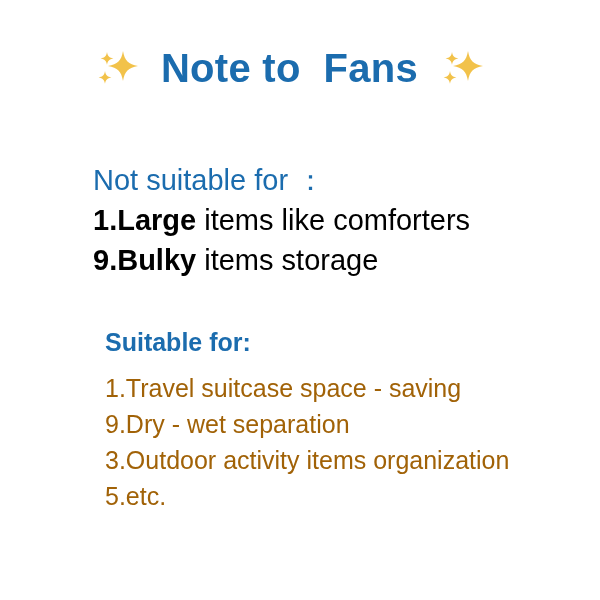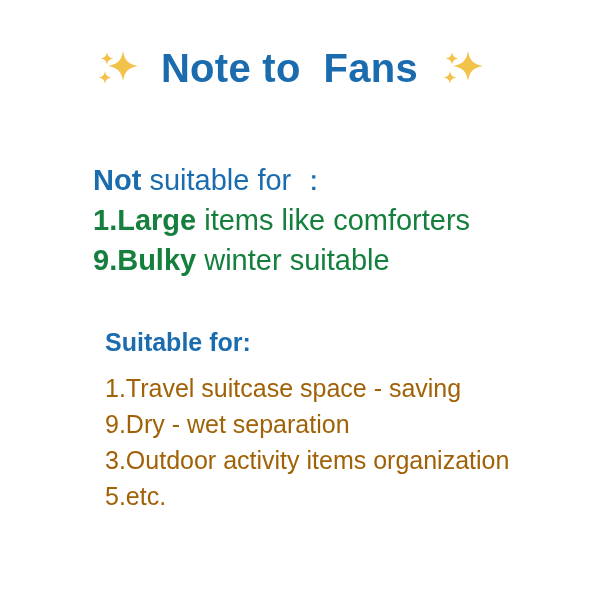--- a/index.html
+++ b/index.html
@@ -57,24 +57,24 @@
     left: 93px;
     top: 160px;
     width: 480px;
   }
   .line-not-head {
     font-size: 29px;
     color: #1b6cae;
     line-height: 1.38;
     white-space: pre;
   }
-  .line-not-head .bold { font-weight: 700; }
+  .line-not-head .bold { font-weight: 400; }
   .line-not-item {
     font-size: 29px;
-    color: #15803d;
+    color: #000000;
     line-height: 1.38;
     white-space: pre;
   }
   .line-not-item .bold { font-weight: 700; }
   .line-not-item .rest { font-weight: 400; }
 
   
   .block-ok {
     position: absolute;
     left: 105px;
@@ -123,21 +123,21 @@
     </span>
 
   </div>
 
   <div class="block-not">
 
     <div class="line-not-head"><span class="bold">Not</span><span> suitable for ：</span></div>
 
     <div class="line-not-item"><span class="bold">1.Large</span><span class="rest"> items like comforters</span></div>
 
-    <div class="line-not-item"><span class="bold">9.Bulky</span><span class="rest"> winter suitable</span></div>
+    <div class="line-not-item"><span class="bold">9.Bulky</span><span class="rest"> items storage</span></div>
 
   </div>
 
   <div class="block-ok">
 
     <div class="ok-head">Suitable for:</div>
 
     <div class="ok-item">1.Travel suitcase space - saving</div>
     <div class="ok-item">9.Dry - wet separation</div>
     <div class="ok-item">3.Outdoor activity items organization</div>

